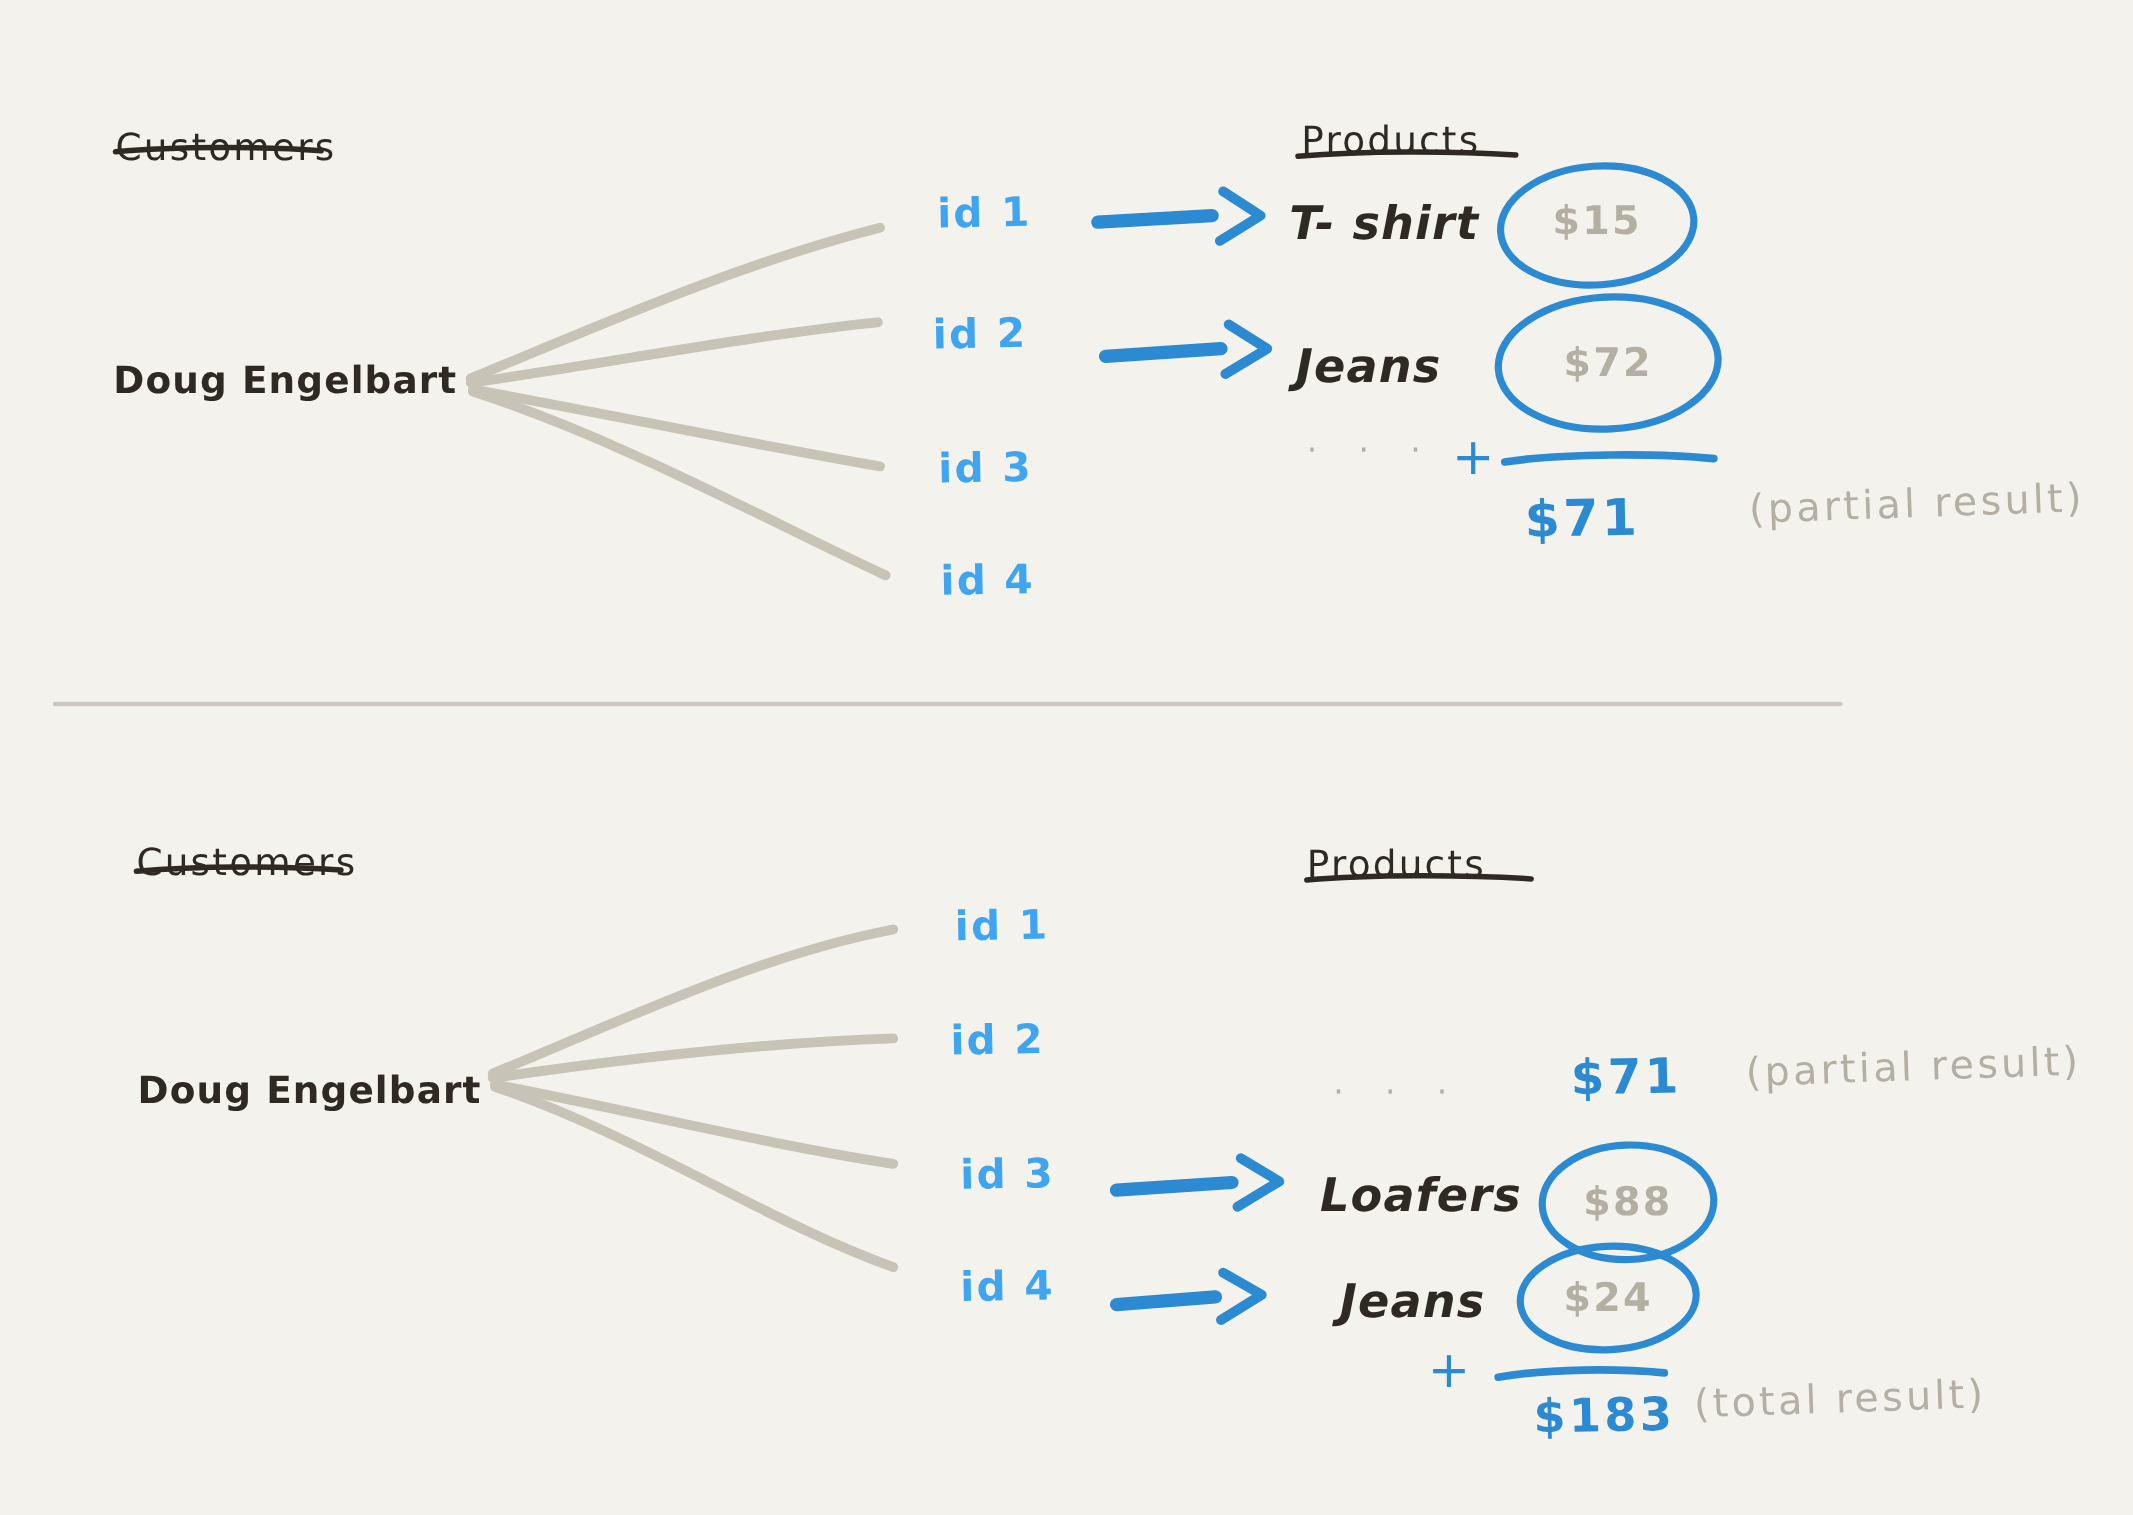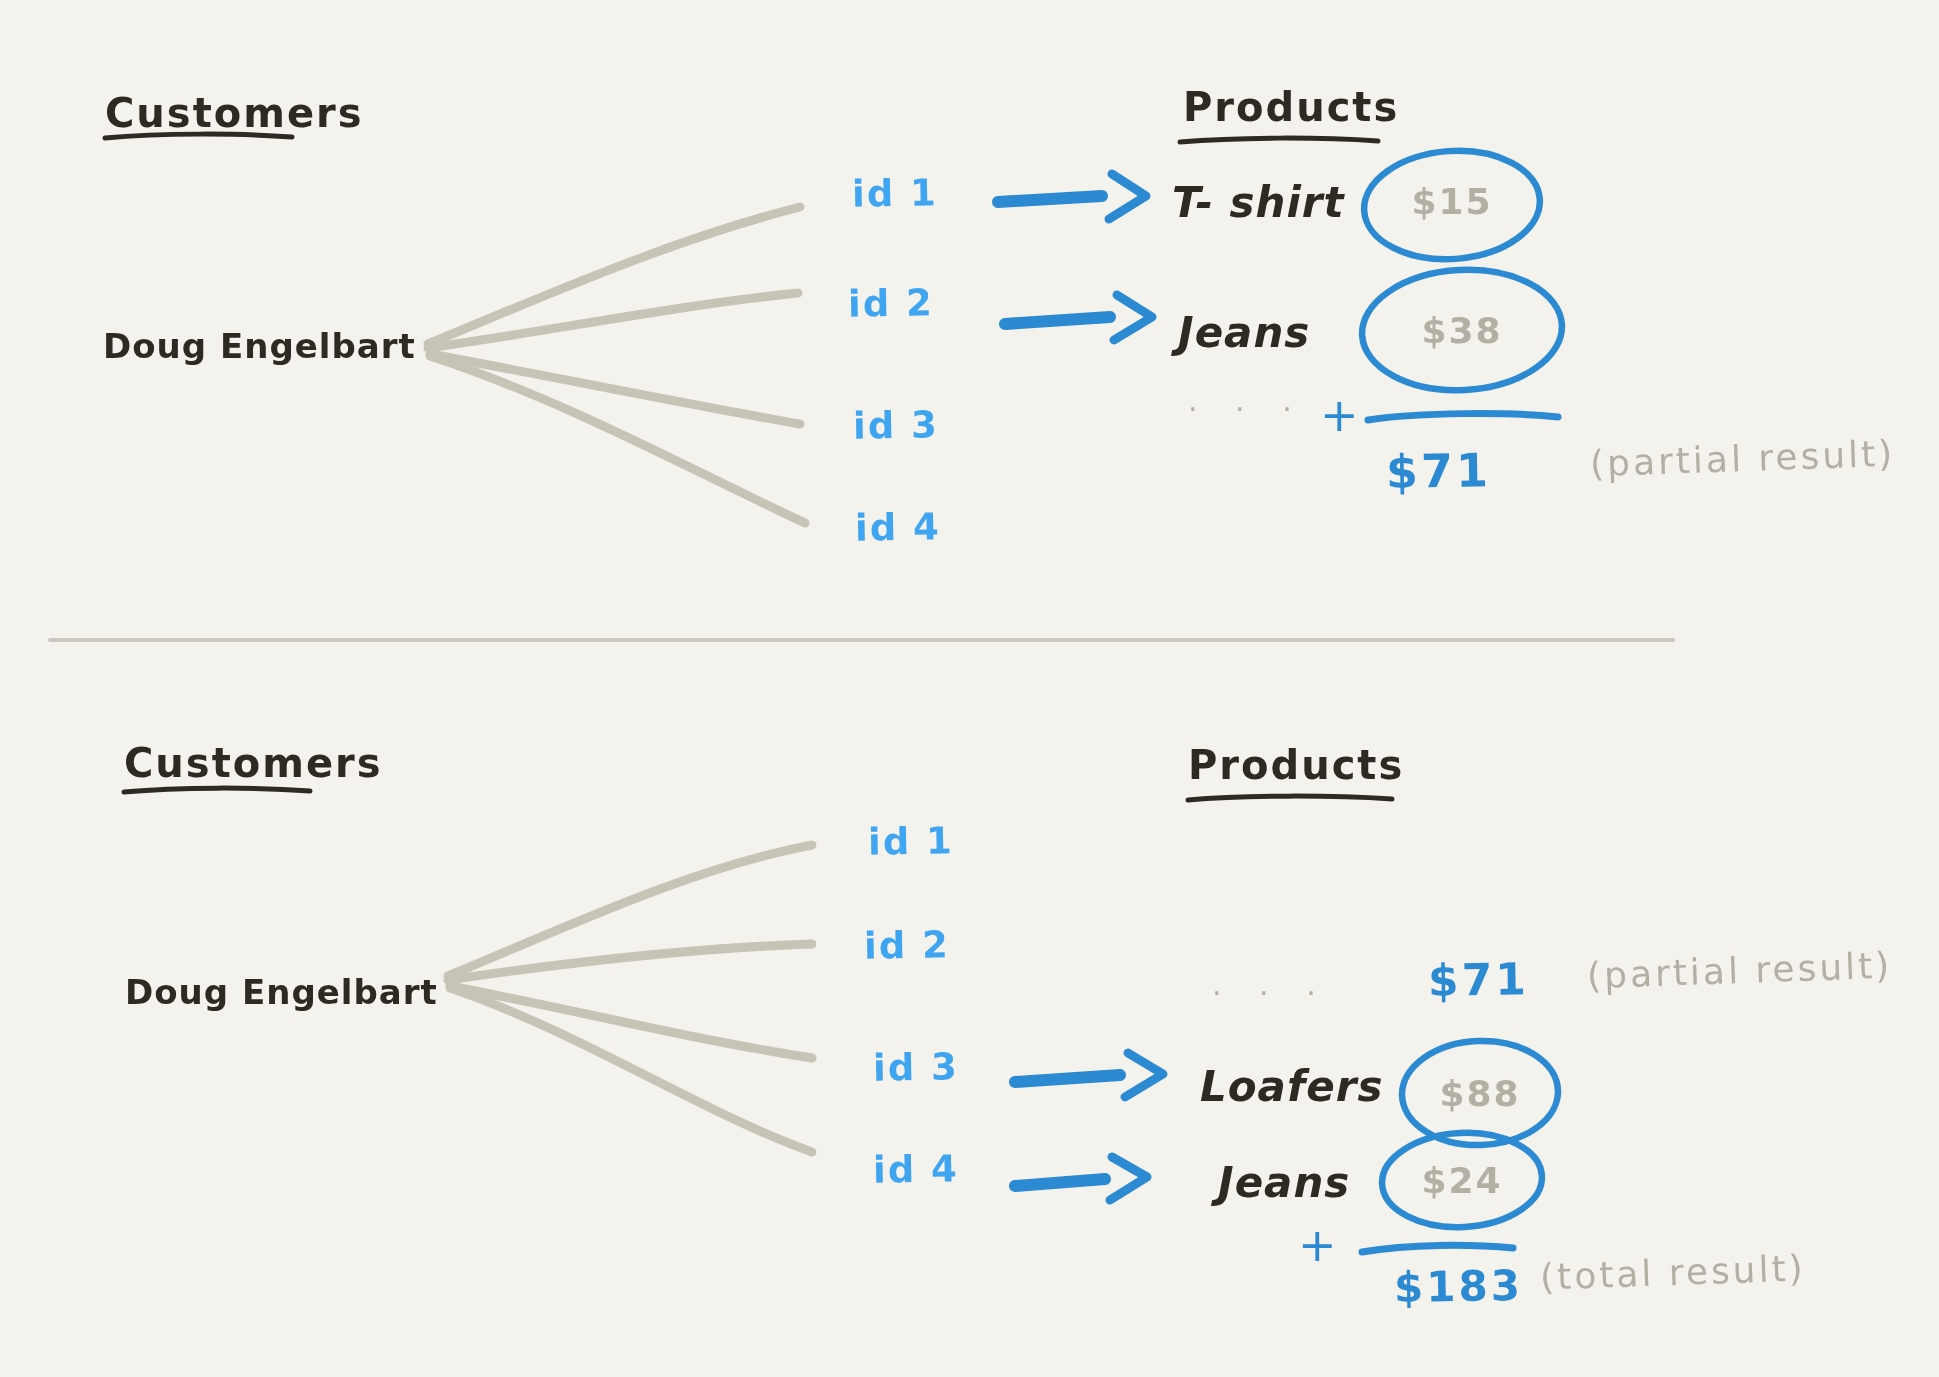--- a/index.html
+++ b/index.html
@@ -18,21 +18,21 @@
     color:var(--ink);
   }
   .canvas{
     position:relative;
     width:1939px;height:1377px;
     background:var(--background);
     overflow:hidden;
   }
   .abs{position:absolute;white-space:nowrap;}
   .heading{
-    font-size:40px;font-weight:700;letter-spacing:2px;
+    font-size:34px;font-weight:400;letter-spacing:2px;margin-top:24px;
   }
   .name{font-size:34px;font-weight:700;letter-spacing:1px;}
   .id-label{font-size:37px;font-weight:600;color:var(--id-blue);letter-spacing:2px;transform:rotate(-1deg);}
   .product{font-size:42px;font-weight:600;letter-spacing:1px;font-style:italic;}
   .price{
     font-size:36px;font-weight:600;color:var(--muted);letter-spacing:2px;
     transform:translate(-50%,-50%);
   }
   .dots{font-size:30px;color:var(--muted);letter-spacing:14px;}
   .plus{font-size:46px;font-weight:500;color:var(--accent-blue);}
@@ -116,21 +116,21 @@
   <div class="abs id-label" style="left:848px;top:282px;">id 2</div>
   <div class="abs id-label" style="left:853px;top:404px;">id 3</div>
   <div class="abs id-label" style="left:855px;top:506px;">id 4</div>
 
   <div class="abs heading" style="left:1183px;top:84px;">Products</div>
 
   <div class="abs product" style="left:1172px;top:178px;">T- shirt</div>
   <div class="abs price" style="left:1452px;top:201px;">$15</div>
 
   <div class="abs product" style="left:1178px;top:308px;">Jeans</div>
-  <div class="abs price" style="left:1462px;top:330px;">$38</div>
+  <div class="abs price" style="left:1462px;top:330px;">$72</div>
 
   <div class="abs dots" style="left:1188px;top:392px;">· · ·</div>
   <div class="abs plus" style="left:1320px;top:388px;">+</div>
   <div class="abs sum" style="left:1386px;top:444px;">$71</div>
   <div class="abs note" style="left:1590px;top:438px;">(partial result)</div>
 
   <div class="divider"></div>
 
   <div class="abs heading" style="left:124px;top:740px;">Customers</div>
 

